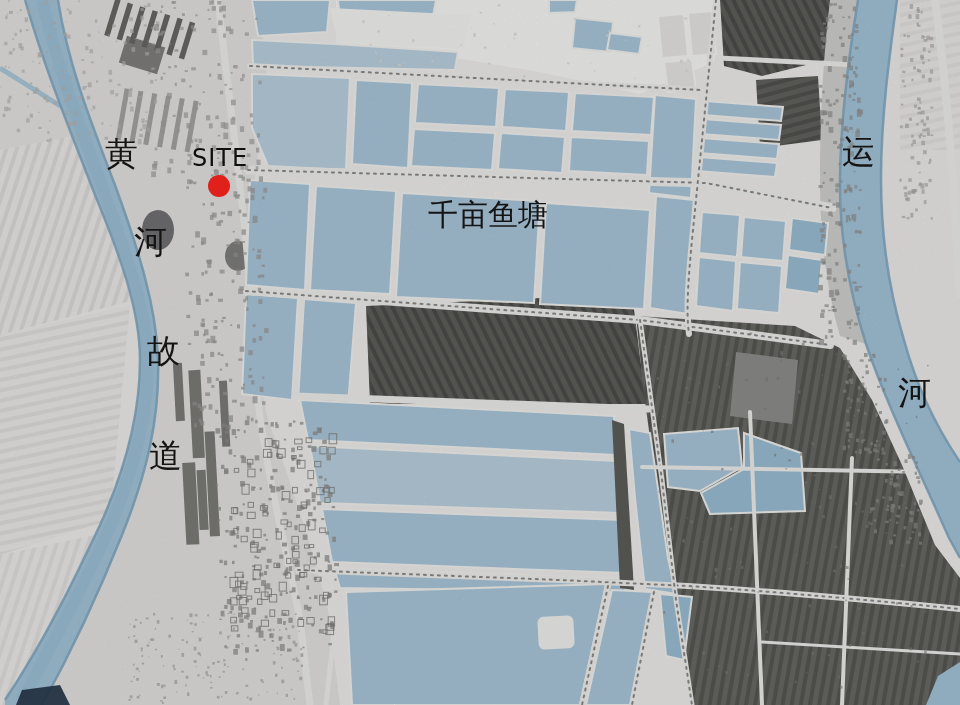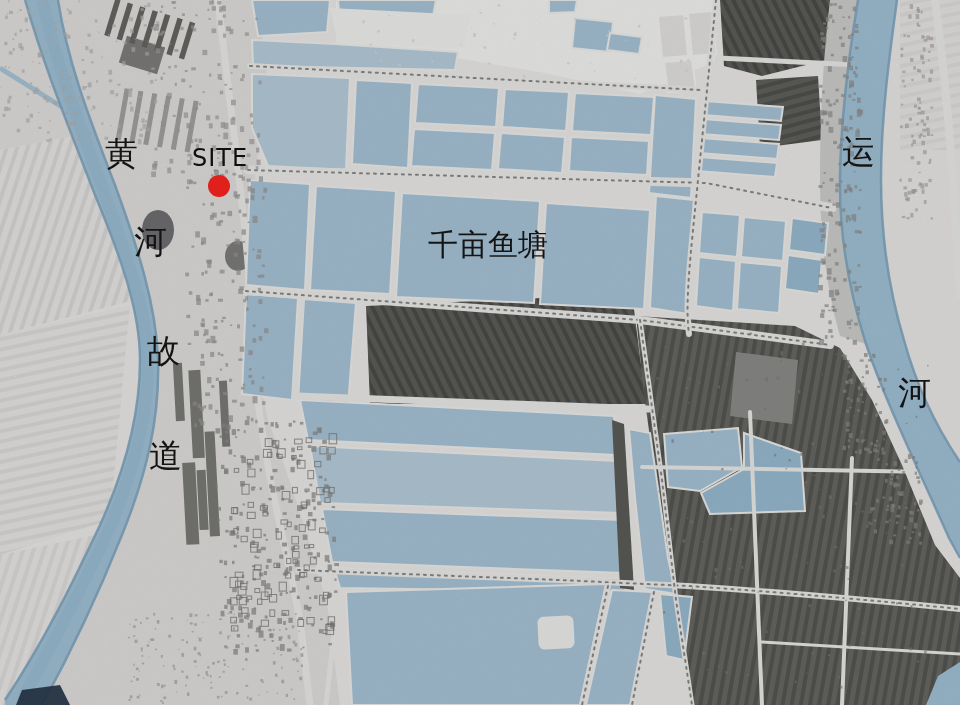--- a/index.html
+++ b/index.html
@@ -1652,17 +1652,17 @@
 </svg>
 
   <div class="lbl cn" style="left:105px;top:137px;">黄</div>
   <div class="lbl cn" style="left:134px;top:225px;">河</div>
   <div class="lbl cn" style="left:147px;top:334px;">故</div>
   <div class="lbl cn" style="left:149px;top:439px;">道</div>
 
   <div class="lbl site" style="left:192px;top:146px;text-align:center;">SITE</div>
   <div class="dot" style="left:208px;top:175px;"></div>
 
-  <div class="lbl fp" style="left:428px;top:230px;">千亩鱼塘</div>
+  <div class="lbl fp" style="left:428px;top:200px;">千亩鱼塘</div>
 
   <div class="lbl cn" style="left:842px;top:135px;">运</div>
   <div class="lbl cn" style="left:898px;top:376px;">河</div>
 </div>
 
 </body></html>

